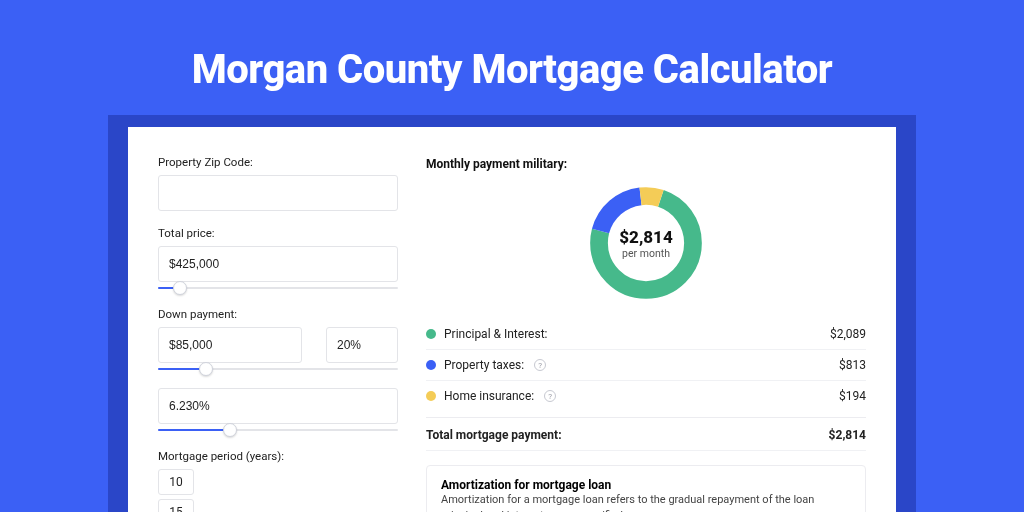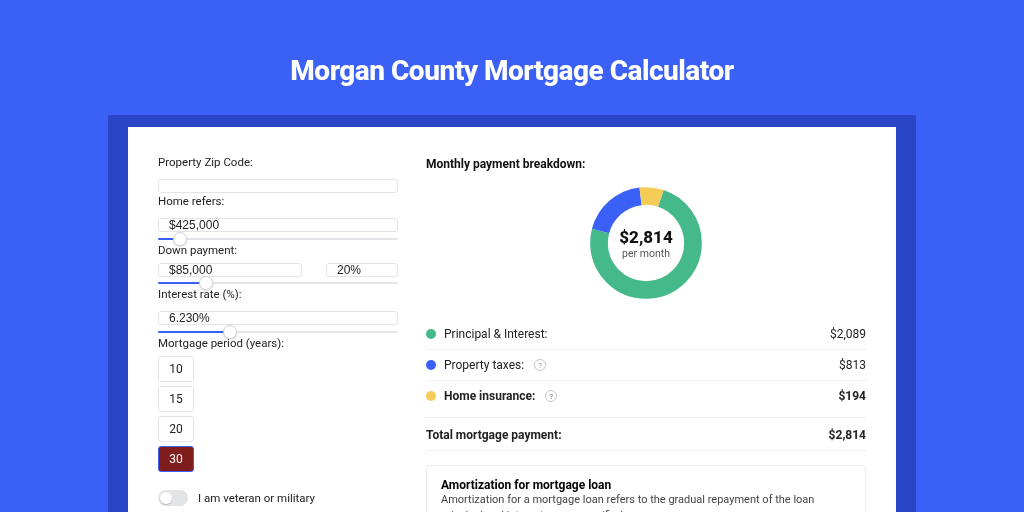--- a/index.html
+++ b/index.html
@@ -12,23 +12,23 @@
     overflow: hidden;
     font-smooth: antialiased;
     -webkit-font-smoothing: antialiased;
   }
   .hero {
     text-align: center;
     color: #fff;
     padding: 38px 0 22px;
   }
   .hero h1 {
-    margin: 16px;
+    margin: 8px;
     font-weight: 800;
-    font-size: 28px;
+    font-size: 40px;
     letter-spacing: -0.5px;
   }
   .shadow-strip {
     position: absolute;
     top: 115px;
     left: 108px;
     right: 108px;
     height: 400px;
     background: #2a46c8;
   }
@@ -41,29 +41,29 @@
     height: 400px;
     padding: 28px 30px 0;
     display: flex;
     gap: 28px;
   }
   .left-col { width: 240px; flex-shrink: 0; }
   .right-col { flex: 1; min-width: 0; }
   .field-label { font-size: 11.5px; color: #222; margin: 0 0 6px; }
   .text-input {
     width: 100%;
-    height: 14px;
+    height: 36px;
     border: 1px solid #e3e4e8;
     border-radius: 3px;
     padding: 0 10px;
     font-size: 12px;
     color: #222;
     background:#fff;
   }
-  .field-block { }
+  .field-block { margin-bottom: 15px; }
   .slider-wrap { position: relative; height: 8px; margin-top: 2px; }
   .slider-track {
     position: absolute; left: 0; right: 0; top: 3px; height: 2px;
     background: #e3e4e8; border-radius: 2px;
   }
   .slider-fill {
     position: absolute; left: 0; top: 3px; height: 2px;
     background: #3b60f5; border-radius: 2px;
   }
   .slider-thumb {
@@ -100,21 +100,21 @@
   .donut-center {
     position:absolute; top:50%; left:50%; transform:translate(-50%,-50%);
     text-align:center;
   }
   .donut-total { font-weight:800; font-size: 17px; color:#111; }
   .donut-sub { font-size: 10.5px; color:#555; }
   .bd-row {
     display:flex; align-items:flex-end; justify-content:space-between;
     padding: 8px 0; border-bottom: 1px solid #f0f1f4; font-size: 12px; color:#222;
   }
-  .bd-row:last-of-type { border-bottom: none; font-weight: bold; }
+  .bd-row:last-of-type { border-bottom: none; }
   .bd-left { display:flex; align-items:center; gap:8px; }
   .dot { width:10px; height:10px; border-radius:50%; flex-shrink:0;}
   .info-icon {
     width: 12px; height:12px; border:1px solid #c7c9d1; border-radius:50%;
     color:#9a9ca6; font-size:8px; display:flex; align-items:center;
     justify-content:center; margin-left:2px;
   }
   .bd-total .bd-name { font-weight:700; }
   .bd-total .bd-val { font-weight:700; }
   .amort-box {
@@ -137,21 +137,21 @@
 <div class="card">
 
   <div class="left-col">
 
     <div class="field-block">
       <div class="field-label">Property Zip Code:</div>
       <input class="text-input" type="text" value="" style="">
     </div>
 
     <div class="field-block">
-      <div class="field-label">Home refers:</div>
+      <div class="field-label">Total price:</div>
       <input class="text-input" type="text" value="$425,000" style="">
       <div class="slider-wrap">
         <div class="slider-track"></div>
         <div class="slider-fill" id="hp-fill" style="width: 9%;"></div>
         <div class="slider-thumb" id="hp-thumb" style="left: 9%;"></div>
       </div>
     </div>
 
     <div class="field-block">
       <div class="field-label">Down payment:</div>
@@ -160,21 +160,20 @@
         <input class="text-input" type="text" value="20%" style="">
       </div>
       <div class="slider-wrap">
         <div class="slider-track"></div>
         <div class="slider-fill" id="dp-fill" style="width: 20%;"></div>
         <div class="slider-thumb" id="dp-thumb" style="left: 20%;"></div>
       </div>
     </div>
 
     <div class="field-block">
-      <div class="field-label">Interest rate (%):</div>
       <input class="text-input" type="text" value="6.230%" style="">
       <div class="slider-wrap">
         <div class="slider-track"></div>
         <div class="slider-fill" id="ir-fill" style="width: 30%;"></div>
         <div class="slider-thumb" id="ir-thumb" style="left: 30%;"></div>
       </div>
     </div>
 
     <div class="field-block" style="margin-bottom:10px;">
       <div class="field-label">Mortgage period (years):</div>
@@ -186,21 +185,21 @@
         </div>
     </div>
 
     <div class="vet-row">
       <div class="toggle"></div>
       <div class="vet-label">I am veteran or military</div>
     </div>
   </div>
 
   <div class="right-col">
-    <div class="right-header">Monthly payment breakdown:</div>
+    <div class="right-header">Monthly payment military:</div>
 
     <div class="donut-area">
       <svg class="donut" viewBox="0 0 42 42" id="donut-svg">
           <circle cx="21" cy="21" r="15.915" fill="transparent" stroke="#46b98b" stroke-width="6" stroke-dasharray="74 26" stroke-dashoffset="20"></circle>
           <circle cx="21" cy="21" r="15.915" fill="transparent" stroke="#3b60f5" stroke-width="6" stroke-dasharray="19 81" stroke-dashoffset="46"></circle>
           <circle cx="21" cy="21" r="15.915" fill="transparent" stroke="#f4cc57" stroke-width="6" stroke-dasharray="7 93" stroke-dashoffset="27"></circle>
         </svg>
       <div class="donut-center">
         <div class="donut-total">$2,814</div>
         <div class="donut-sub">per month</div>

